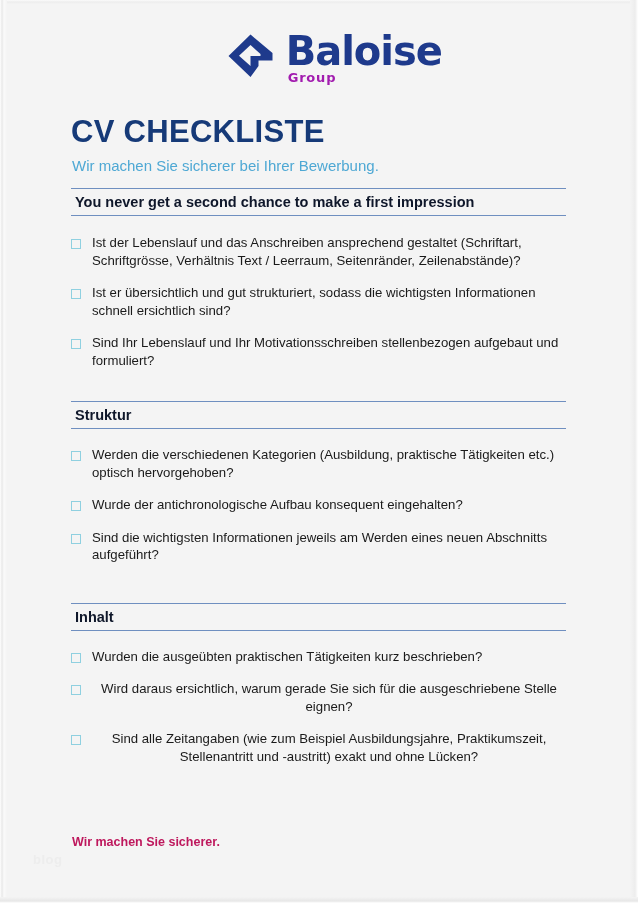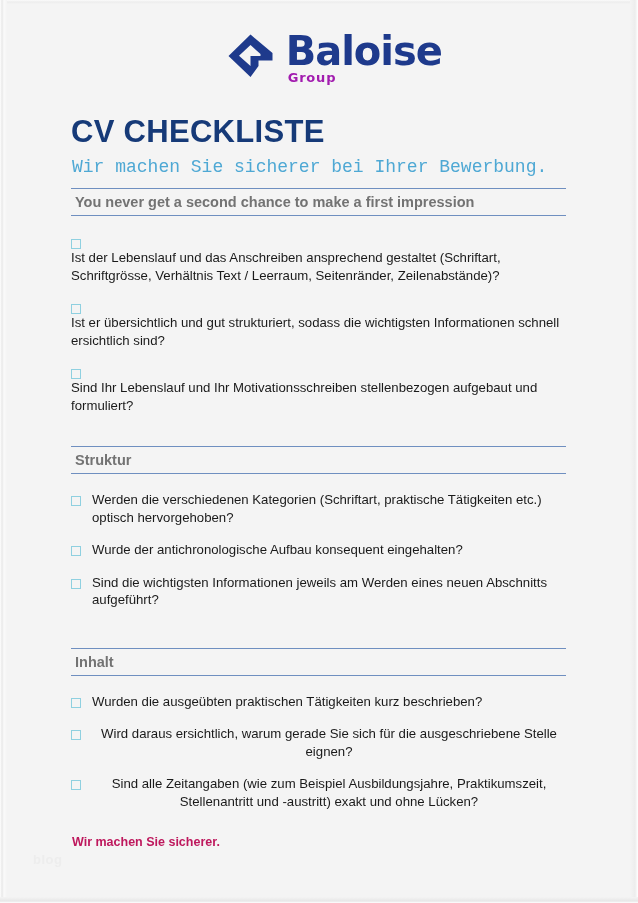--- a/index.html
+++ b/index.html
@@ -101,22 +101,22 @@
     font-size: 31px;
     font-weight: 700;
     color: #163a78;
     letter-spacing: 0.3px;
     white-space: nowrap;
   }
   .doc-subtitle {
     position: absolute;
     left: 72px;
     top: 157px;
-    font-family: Liberation Mono, monospace;
-    font-size: 18px;
+    font-family: Liberation Sans, sans-serif;
+    font-size: 15px;
     font-weight: 400;
     color: #4ea8d4;
     white-space: nowrap;
   }
 
   
   .sections {
     position: absolute;
     left: 71px;
     top: 188px;
@@ -126,21 +126,21 @@
   .section-head {
     border-top: 1px solid #6f8fc0;
     border-bottom: 1px solid #6f8fc0;
     padding: 4px 0 4px 4px;
     box-sizing: border-box;
   }
   .section-title {
     font-family: "Liberation Sans", sans-serif;
     font-size: 14.5px;
     font-weight: 700;
-    color: #737373;
+    color: #0f172a;
     line-height: 18px;
     white-space: nowrap;
   }
   .items {
     margin: 0;
     padding: 0;
     list-style: none;
   }
   .item {
     display: flex;
@@ -160,21 +160,21 @@
   }
   .item-text {
     font-family: "Liberation Sans", sans-serif;
     font-size: 13.2px;
     color: #1a1a1a;
     line-height: 17.5px;
   }
 
   
   .sec-0 .items { margin-top: 18px; }
-  .sec-0 .item { margin-bottom: 15px; flex-direction: column; }
+  .sec-0 .item { margin-bottom: 15px; }
   .sec-1 { margin-top: 32px; }
   .sec-1 .items { margin-top: 17px; }
   .sec-1 .item { margin-bottom: 15px; }
   .sec-2 { margin-top: 39px; }
   .sec-2 .items { margin-top: 17px; }
   .sec-2 .item { margin-bottom: 15px; text-align: center; }
 
   
   .footer-claim {
     position: absolute;
@@ -244,21 +244,21 @@
         </ul>
       </div>
 
       <div class="section sec-1">
         <div class="section-head">
           <div class="section-title">Struktur</div>
         </div>
         <ul class="items">
           <li class="item">
             <span class="checkbox"></span>
-            <span class="item-text">Werden die verschiedenen Kategorien (Schriftart, praktische Tätigkeiten etc.) optisch hervorgehoben?</span>
+            <span class="item-text">Werden die verschiedenen Kategorien (Ausbildung, praktische Tätigkeiten etc.) optisch hervorgehoben?</span>
           </li>
           <li class="item">
             <span class="checkbox"></span>
             <span class="item-text">Wurde der antichronologische Aufbau konsequent eingehalten?</span>
           </li>
           <li class="item">
             <span class="checkbox"></span>
             <span class="item-text">Sind die wichtigsten Informationen jeweils am Werden eines neuen Abschnitts aufgeführt?</span>
           </li>
         </ul>

